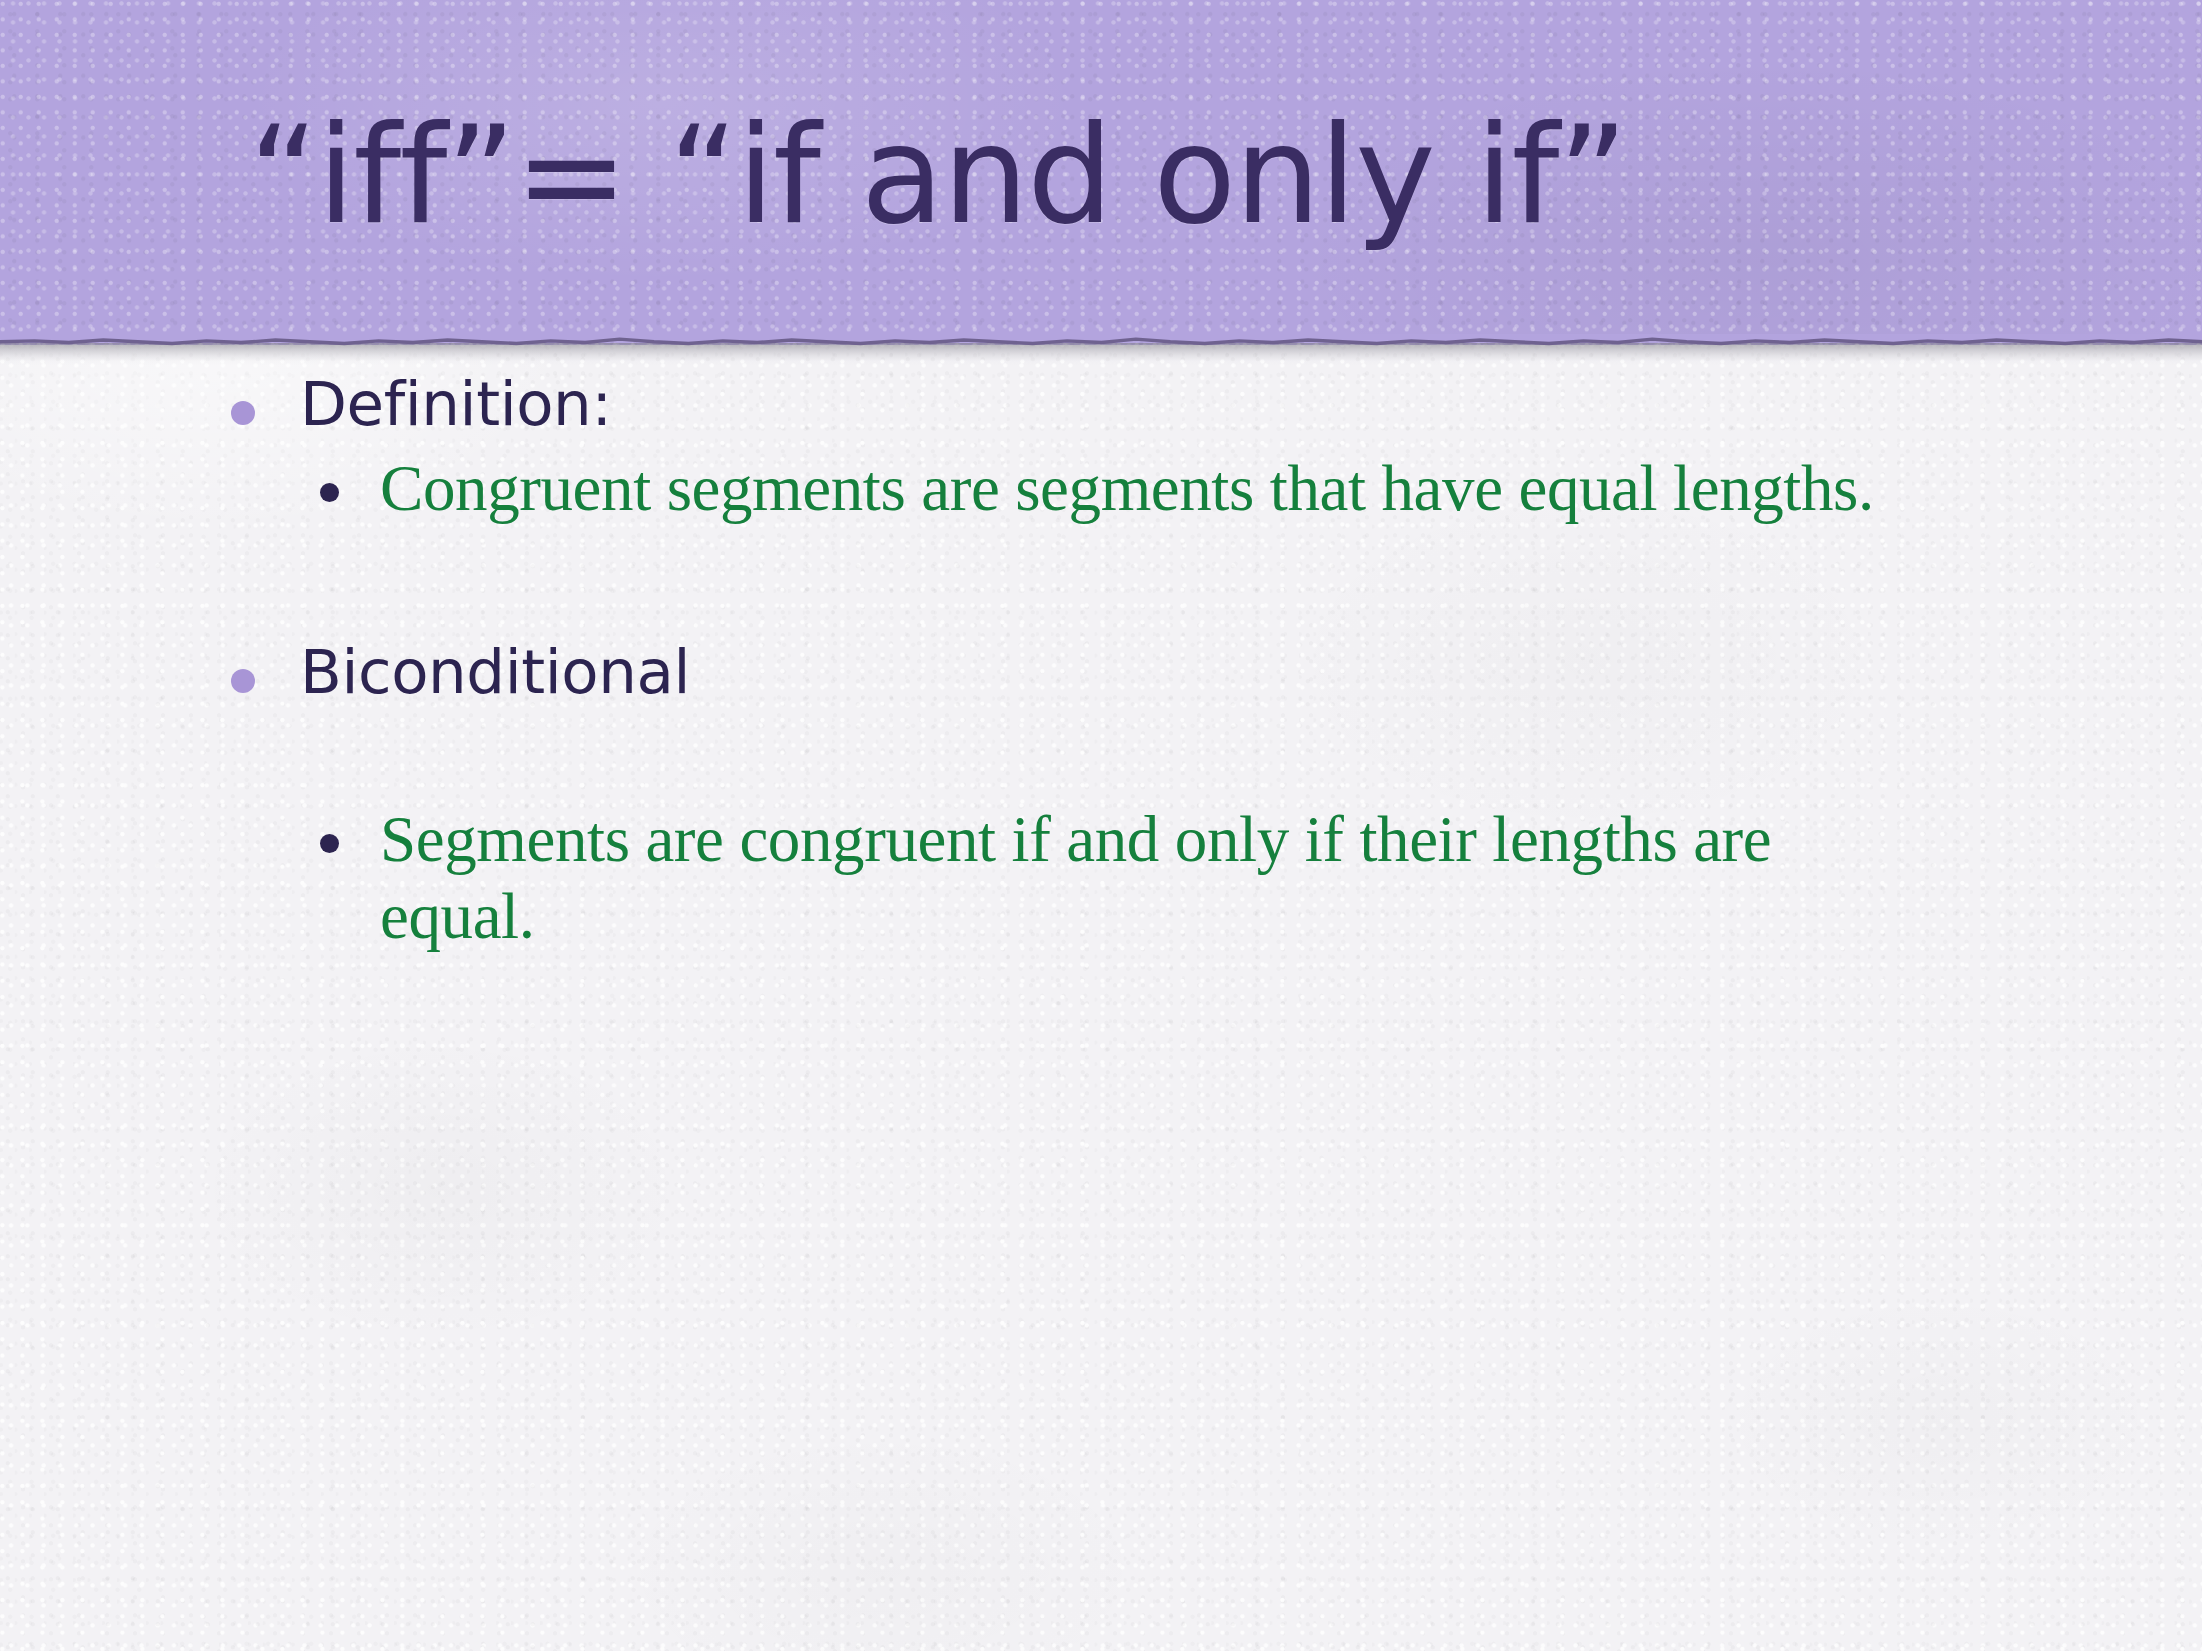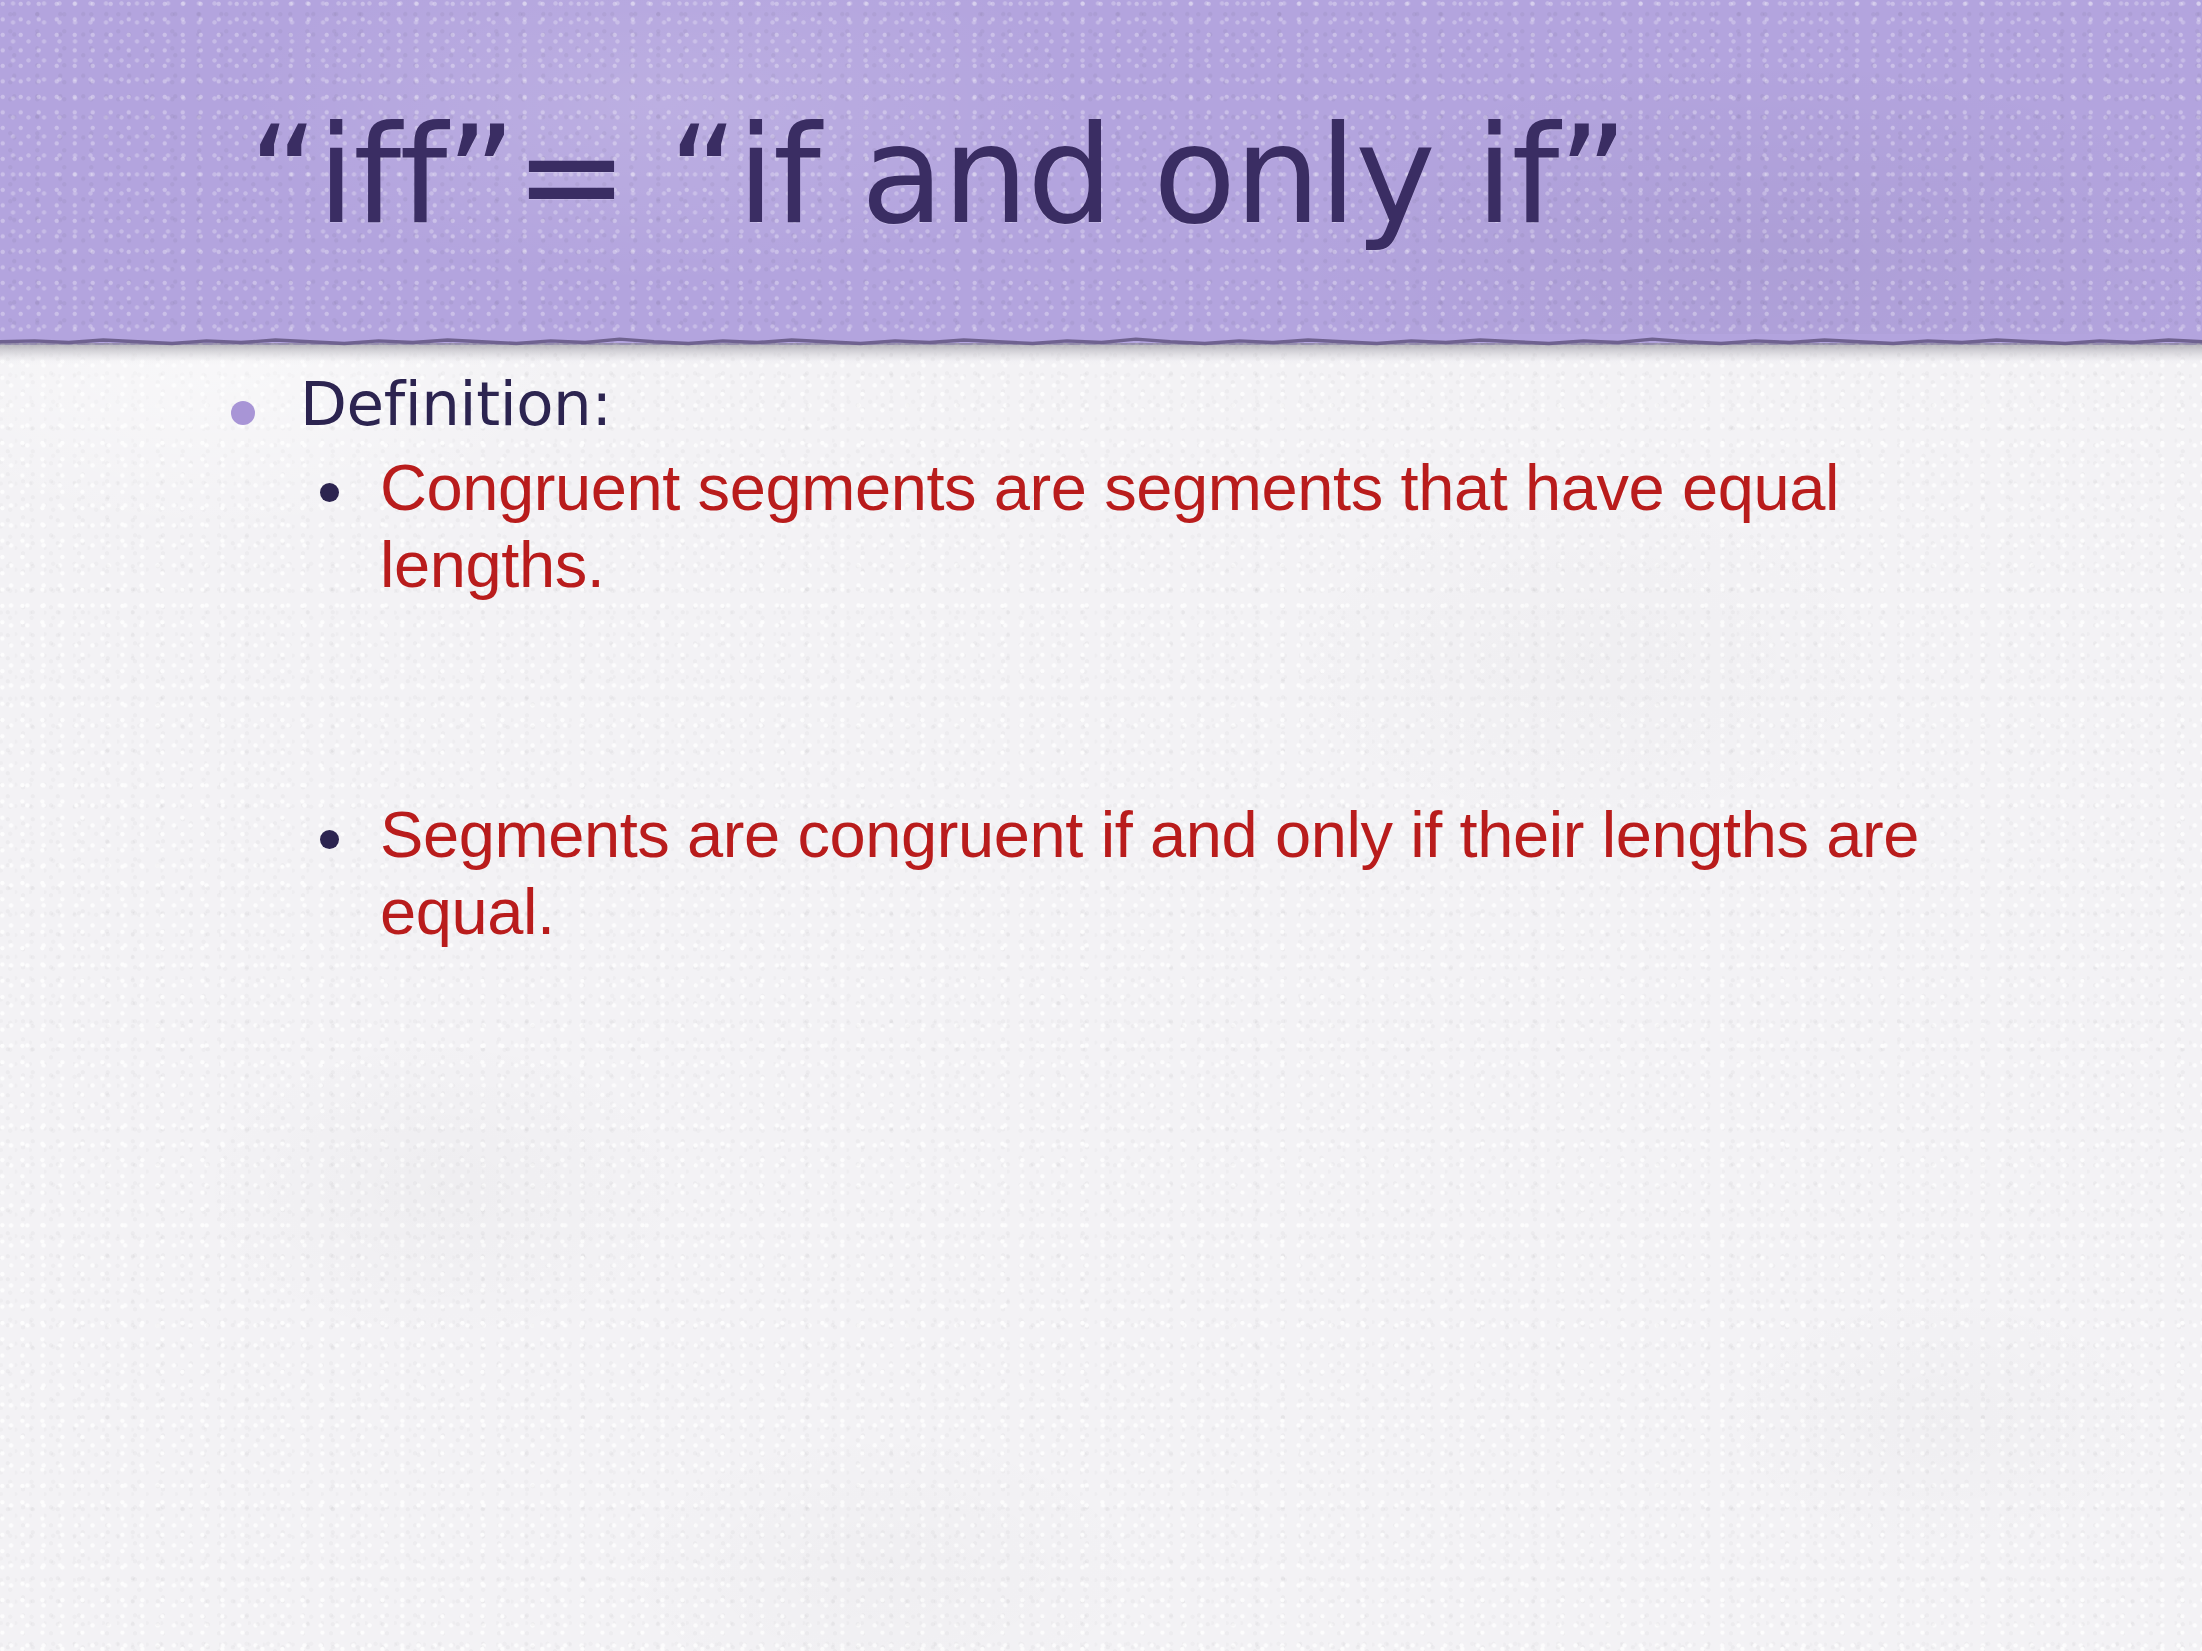--- a/index.html
+++ b/index.html
@@ -171,24 +171,24 @@
   .lvl2 .marker {
     flex: 0 0 auto;
     width: 19px;
     height: 19px;
     border-radius: 50%;
     background: #2c2450;
     margin-top: 33px;
     margin-right: 41px;
   }
   .lvl2 .btext {
-    font-family: Liberation Sans, sans-serif;
+    font-family: Liberation Serif, serif;
     font-size: 65px;
     font-weight: 400;
-    color: #b91c1c;
+    color: #15803d;
     line-height: 1.18;
     letter-spacing: -0.4px;
     max-width: 1540px;
   }
 
   .gap-block { height: 102px; }
   .gap-small { height: 83px; }
 </style>
 </head>
 <body>
@@ -234,20 +234,24 @@
       <div class="btext">Definition:</div>
     </div>
 
     <div class="bullet-row lvl2">
       <div class="marker"></div>
       <div class="btext">Congruent segments are segments that have equal lengths.</div>
     </div>
 
     <div class="gap-block"></div>
 
+    <div class="bullet-row lvl1">
+      <div class="marker"></div>
+      <div class="btext">Biconditional</div>
+    </div>
 
     <div class="gap-small"></div>
 
     <div class="bullet-row lvl2">
       <div class="marker"></div>
       <div class="btext">Segments are congruent if and only if their lengths are equal.</div>
     </div>
 
   </div>
 </div>

